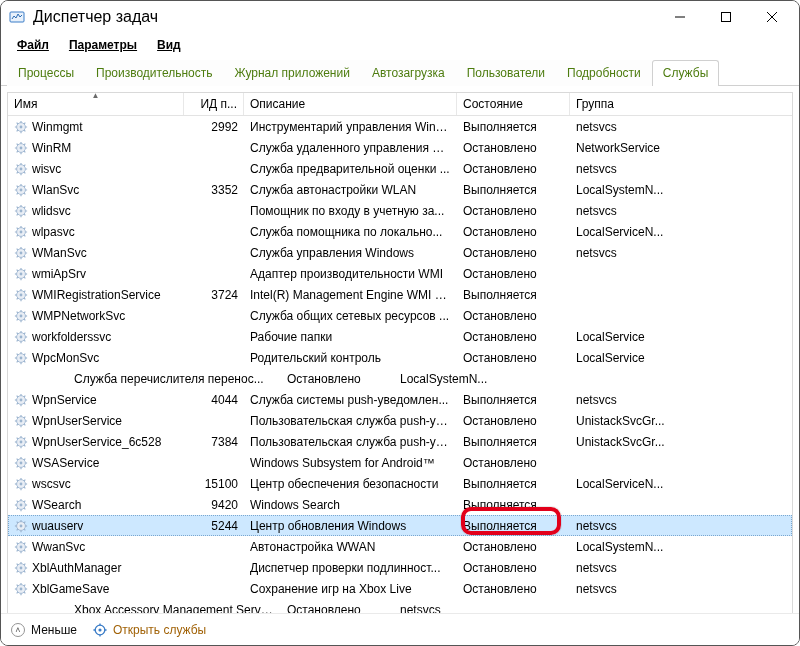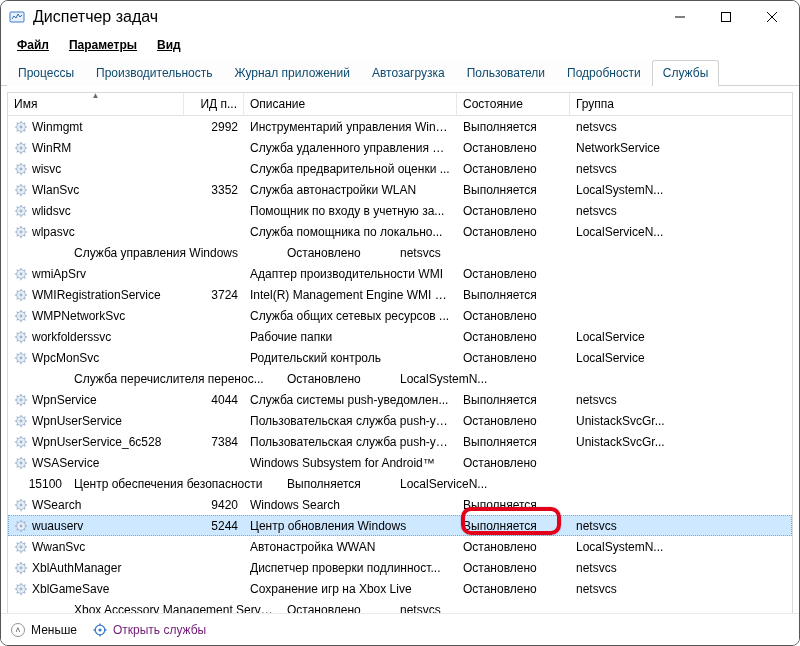--- a/index.html
+++ b/index.html
@@ -48,21 +48,21 @@
   
   .tabs {
     display: flex;
     padding: 0 6px;
     border-bottom: 1px solid #d0d0d0;
     margin-top: 2px;
   }
   .tab {
     padding: 5px 10px 6px;
     font-size: 12px;
-    color: #0c4a6e;
+    color: #4d7c0f;
     border: 1px solid transparent;
     border-bottom: none;
     position: relative;
     top: 1px;
     background: #fdfdfd;
   }
   .tab.active {
     border-color: #d0d0d0;
     border-top-left-radius: 3px;
     border-top-right-radius: 3px;
@@ -138,21 +138,21 @@
     height: 32px;
     display: flex;
     align-items: center;
     padding: 0 10px;
     gap: 16px;
     background: #fff;
     border-top: 1px solid #eaeaea;
   }
   .footer .link {
     display: inline-flex; align-items: center; gap: 6px;
-    color: #701a75;
+    color: #a16207;
     font-size: 12px;
   }
   .footer .link.less { color: #0a0a0a; }
   .chevron {
     width: 14px; height: 14px;
     border: 1px solid #939393;
     border-radius: 50%;
     display: inline-flex; align-items: center; justify-content: center;
     font-size: 9px; color: #5b5b5b;
   }
@@ -367,20 +367,39 @@
             </svg>
           </span>
           <span>wlpasvc</span>
         </div>
         <div class="cell col-pid"></div>
         <div class="cell col-desc">Служба помощника по локально...</div>
         <div class="cell col-state">Остановлено</div>
         <div class="cell col-group">LocalServiceN...</div>
       </div>
       <div class="row">
+        <div class="cell col-name">
+          <span class="svc-icon">
+            <svg viewBox="0 0 16 16">
+              <circle cx="8" cy="8" r="5" fill="#e9eef5" stroke="#9bb4cf"></circle>
+              <circle cx="8" cy="8" r="1.6" fill="#9bb4cf"></circle>
+              <g stroke="#9bb4cf" stroke-width="1.4">
+                <line x1="8" y1="1" x2="8" y2="3"></line>
+                <line x1="8" y1="13" x2="8" y2="15"></line>
+                <line x1="1" y1="8" x2="3" y2="8"></line>
+                <line x1="13" y1="8" x2="15" y2="8"></line>
+                <line x1="3" y1="3" x2="4.5" y2="4.5"></line>
+                <line x1="11.5" y1="11.5" x2="13" y2="13"></line>
+                <line x1="3" y1="13" x2="4.5" y2="11.5"></line>
+                <line x1="11.5" y1="4.5" x2="13" y2="3"></line>
+              </g>
+            </svg>
+          </span>
+          <span>WManSvc</span>
+        </div>
         <div class="cell col-pid"></div>
         <div class="cell col-desc">Служба управления Windows</div>
         <div class="cell col-state">Остановлено</div>
         <div class="cell col-group">netsvcs</div>
       </div>
       <div class="row">
         <div class="cell col-name">
           <span class="svc-icon">
             <svg viewBox="0 0 16 16">
               <circle cx="8" cy="8" r="5" fill="#e9eef5" stroke="#9bb4cf"></circle>
@@ -604,20 +623,39 @@
             </svg>
           </span>
           <span>WSAService</span>
         </div>
         <div class="cell col-pid"></div>
         <div class="cell col-desc">Windows Subsystem for Android™</div>
         <div class="cell col-state">Остановлено</div>
         <div class="cell col-group"></div>
       </div>
       <div class="row">
+        <div class="cell col-name">
+          <span class="svc-icon">
+            <svg viewBox="0 0 16 16">
+              <circle cx="8" cy="8" r="5" fill="#e9eef5" stroke="#9bb4cf"></circle>
+              <circle cx="8" cy="8" r="1.6" fill="#9bb4cf"></circle>
+              <g stroke="#9bb4cf" stroke-width="1.4">
+                <line x1="8" y1="1" x2="8" y2="3"></line>
+                <line x1="8" y1="13" x2="8" y2="15"></line>
+                <line x1="1" y1="8" x2="3" y2="8"></line>
+                <line x1="13" y1="8" x2="15" y2="8"></line>
+                <line x1="3" y1="3" x2="4.5" y2="4.5"></line>
+                <line x1="11.5" y1="11.5" x2="13" y2="13"></line>
+                <line x1="3" y1="13" x2="4.5" y2="11.5"></line>
+                <line x1="11.5" y1="4.5" x2="13" y2="3"></line>
+              </g>
+            </svg>
+          </span>
+          <span>wscsvc</span>
+        </div>
         <div class="cell col-pid">15100</div>
         <div class="cell col-desc">Центр обеспечения безопасности</div>
         <div class="cell col-state">Выполняется</div>
         <div class="cell col-group">LocalServiceN...</div>
       </div>
       <div class="row">
         <div class="cell col-name">
           <span class="svc-icon">
             <svg viewBox="0 0 16 16">
               <circle cx="8" cy="8" r="5" fill="#e9eef5" stroke="#9bb4cf"></circle>

